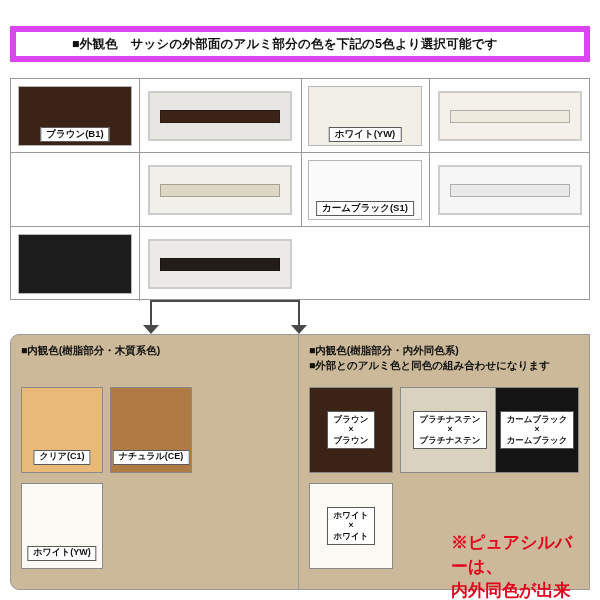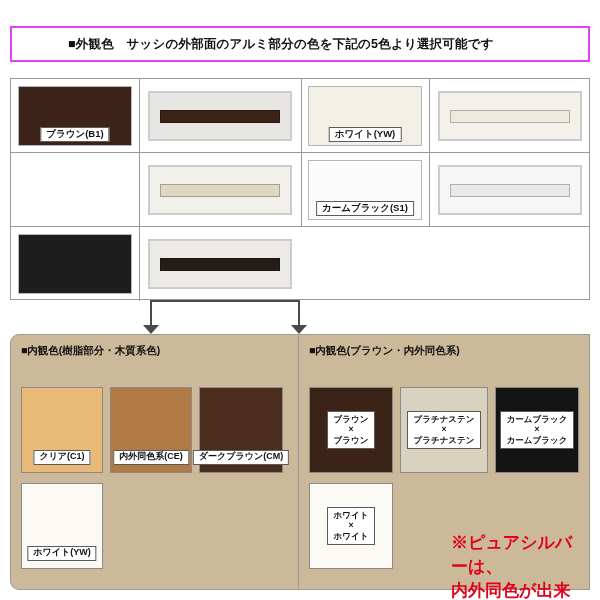--- a/index.html
+++ b/index.html
@@ -21,21 +21,21 @@
     box-sizing: border-box;
   }
 
   
   .exterior-header {
     position: absolute;
     left: 10px;
     top: 26px;
     width: 580px;
     height: 36px;
-    border: 2px solid #d946ef;
+    border: 6px solid #d946ef;
     background: #ffffff;
     box-sizing: border-box;
     display: flex;
     align-items: center;
   }
   .exterior-header .htext {
     font-size: 12.5px;
     color: #111;
     font-weight: bold;
     padding-left: 56px;
@@ -312,44 +312,42 @@
 
   <div class="panel panel-left">
     <div class="panel-head">
       <div>■内観色(樹脂部分・木質系色)</div>
     </div>
 
     <div class="lsw" style="left:10px; top:52px; width:82px; height:86px; background:#e8b977;">
       <div class="lbl">クリア(C1)</div>
     </div>
     <div class="lsw" style="left:99px; top:52px; width:82px; height:86px; background:#b07a45;">
-      <div class="lbl">内外同色系(CE)</div>
-    </div>
-    <div class="lsw" style="left:188px; top:52px; width:84px; height:86px; background:#4a2d1c;">
-      <div class="lbl">ダークブラウン(CM)</div>
+      <div class="lbl">ナチュラル(CE)</div>
     </div>
     <div class="lsw" style="left:10px; top:148px; width:82px; height:86px; background:#fbfaf5;">
       <div class="lbl">ホワイト(YW)</div>
     </div>
   </div>
 
   <div class="panel panel-right">
     <div class="panel-head">
-      <div>■内観色(ブラウン・内外同色系)</div>
+      <div>■内観色(樹脂部分・内外同色系)</div>
+      <div>■外部とのアルミ色と同色の組み合わせになります</div>
     </div>
 
     <div class="rsw" style="left:10px; top:52px; width:84px; height:86px; background:#3b2318;justify-content:center;">
       <div class="combo-lbl">
         <div>ブラウン</div>
         <div>×</div>
         <div>ブラウン</div>
       </div>
     </div>
 
-    <div class="rsw" style="left:101px; top:52px; width:88px; height:86px; background:#d9d2bf;">
+    <div class="rsw" style="left:101px; top:52px; width:100px; height:86px; background:#d9d2bf;">
       <div class="combo-lbl">
         <div>プラチナステン</div>
         <div>×</div>
         <div>プラチナステン</div>
       </div>
     </div>
 
     <div class="rsw" style="left:196px; top:52px; width:84px; height:86px; background:#141414;">
       <div class="combo-lbl">
         <div>カームブラック</div>

